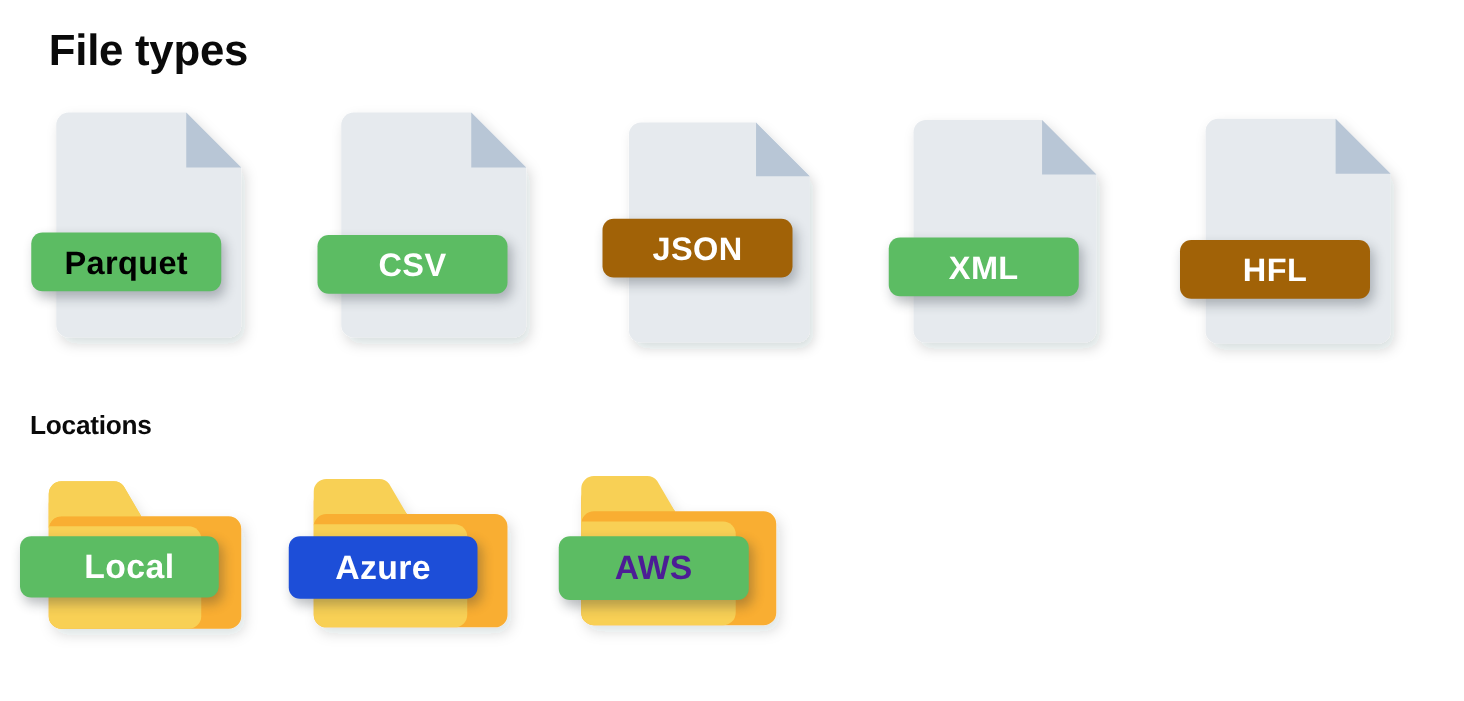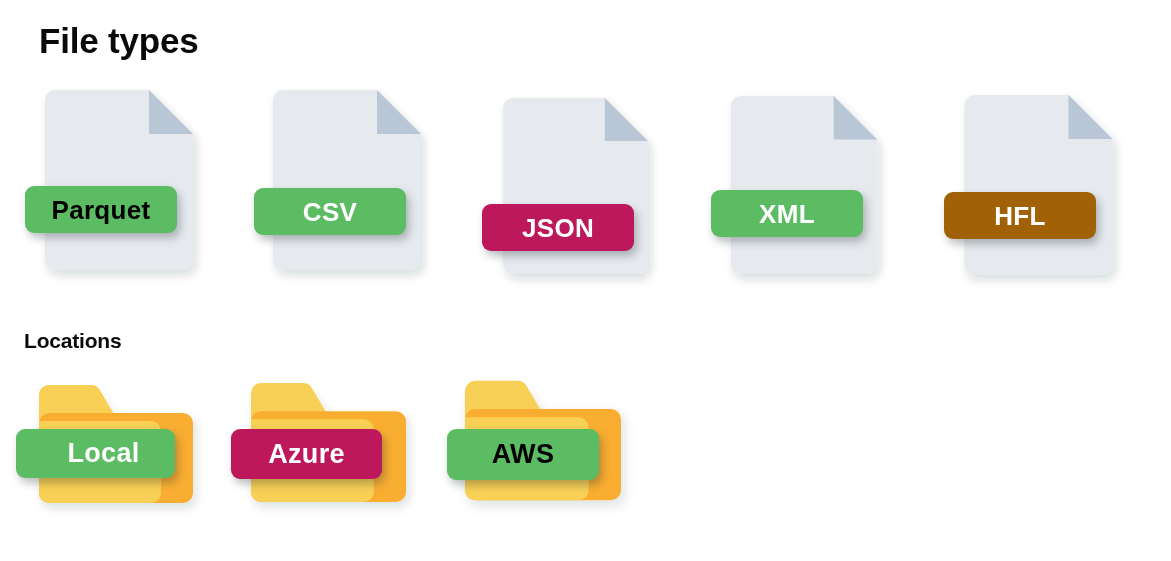--- a/index.html
+++ b/index.html
@@ -142,21 +142,21 @@
       <svg id="filesvg-2" viewBox="0 0 148 180" xmlns="http://www.w3.org/2000/svg" width="151" height="176">
         <defs>
           <filter id="fsh2" x="-25%" y="-25%" width="160%" height="160%">
             <feDropShadow dx="3" dy="5" stdDeviation="5" flood-color="#1e2832" flood-opacity="0.16"></feDropShadow>
           </filter>
         </defs>
         <path d="M10,0 H104 L148,44 V170 A10,10 0 0 1 138,180 H10 A10,10 0 0 1 0,170 V10 A10,10 0 0 1 10,0 Z" fill="#e6eaee" filter="url(#fsh2)"></path>
         <path d="M104,0 L148,44 H104 Z" fill="#b8c6d6"></path>
       </svg>
     </div>
-    <div class="badge badge-file" id="badge-file-2" style="left: 482px; top: 204px; width: 152px; height: 47px; background: #be185d; color: rgb(255, 255, 255);">
+    <div class="badge badge-file" id="badge-file-2" style="left: 482px; top: 175px; width: 152px; height: 47px; background: #a16207; color: rgb(255, 255, 255);">
       <span>JSON</span>
     </div>
   </div>
 
   <div class="icon-node" id="node-file-3">
     <div class="file-icon" id="fileicon-3" style="left: 729px; top: 96px;">
       <svg id="filesvg-3" viewBox="0 0 148 180" xmlns="http://www.w3.org/2000/svg" width="150" height="178">
         <defs>
           <filter id="fsh3" x="-25%" y="-25%" width="160%" height="160%">
             <feDropShadow dx="3" dy="5" stdDeviation="5" flood-color="#1e2832" flood-opacity="0.16"></feDropShadow>
@@ -215,36 +215,36 @@
         <defs>
           <filter id="dsh1" x="-25%" y="-25%" width="165%" height="170%">
             <feDropShadow dx="3" dy="5" stdDeviation="5" flood-color="#1e2832" flood-opacity="0.14"></feDropShadow>
           </filter>
         </defs>
         <path d="M60,8 L74,28 H144 A10,10 0 0 1 154,38 V108 A10,10 0 0 1 144,118 H10 A10,10 0 0 1 0,108 V18 A10,10 0 0 1 10,8 Z" fill="#f9ae33" filter="url(#dsh1)"></path>
         <path d="M0,38 A10,10 0 0 1 10,28 H74 L60,4 A10,10 0 0 0 52,0 H10 A10,10 0 0 0 0,10 Z" fill="#f8d055"></path>
         <path d="M0,36 H112 A10,10 0 0 1 122,46 V108 A10,10 0 0 1 112,118 H10 A10,10 0 0 1 0,108 Z" fill="#f8d055"></path>
       </svg>
     </div>
-    <div class="badge badge-folder" id="badge-folder-1" style="left: 231px; top: 429px; width: 151px; height: 50px; background: #be185d; color: rgb(255, 255, 255);">
+    <div class="badge badge-folder" id="badge-folder-1" style="left: 231px; top: 429px; width: 151px; height: 50px; background: #1d4ed8; color: rgb(255, 255, 255);">
       <span>Azure</span>
     </div>
   </div>
 
   <div class="icon-node" id="node-folder-2">
     <div class="folder-icon" id="foldericon-2" style="left: 465px; top: 380px;">
       <svg id="foldersvg-2" viewBox="0 0 154 118" xmlns="http://www.w3.org/2000/svg" width="156" height="121">
         <defs>
           <filter id="dsh2" x="-25%" y="-25%" width="165%" height="170%">
             <feDropShadow dx="3" dy="5" stdDeviation="5" flood-color="#1e2832" flood-opacity="0.14"></feDropShadow>
           </filter>
         </defs>
         <path d="M60,8 L74,28 H144 A10,10 0 0 1 154,38 V108 A10,10 0 0 1 144,118 H10 A10,10 0 0 1 0,108 V18 A10,10 0 0 1 10,8 Z" fill="#f9ae33" filter="url(#dsh2)"></path>
         <path d="M0,38 A10,10 0 0 1 10,28 H74 L60,4 A10,10 0 0 0 52,0 H10 A10,10 0 0 0 0,10 Z" fill="#f8d055"></path>
         <path d="M0,36 H112 A10,10 0 0 1 122,46 V108 A10,10 0 0 1 112,118 H10 A10,10 0 0 1 0,108 Z" fill="#f8d055"></path>
       </svg>
     </div>
-    <div class="badge badge-folder" id="badge-folder-2" style="left: 447px; top: 429px; width: 152px; height: 51px; background: rgb(92, 188, 99); color: #000000;">
+    <div class="badge badge-folder" id="badge-folder-2" style="left: 447px; top: 429px; width: 152px; height: 51px; background: rgb(92, 188, 99); color: #4c1d95;">
       <span>AWS</span>
     </div>
   </div>
 
 </div>
 
 </body></html>

